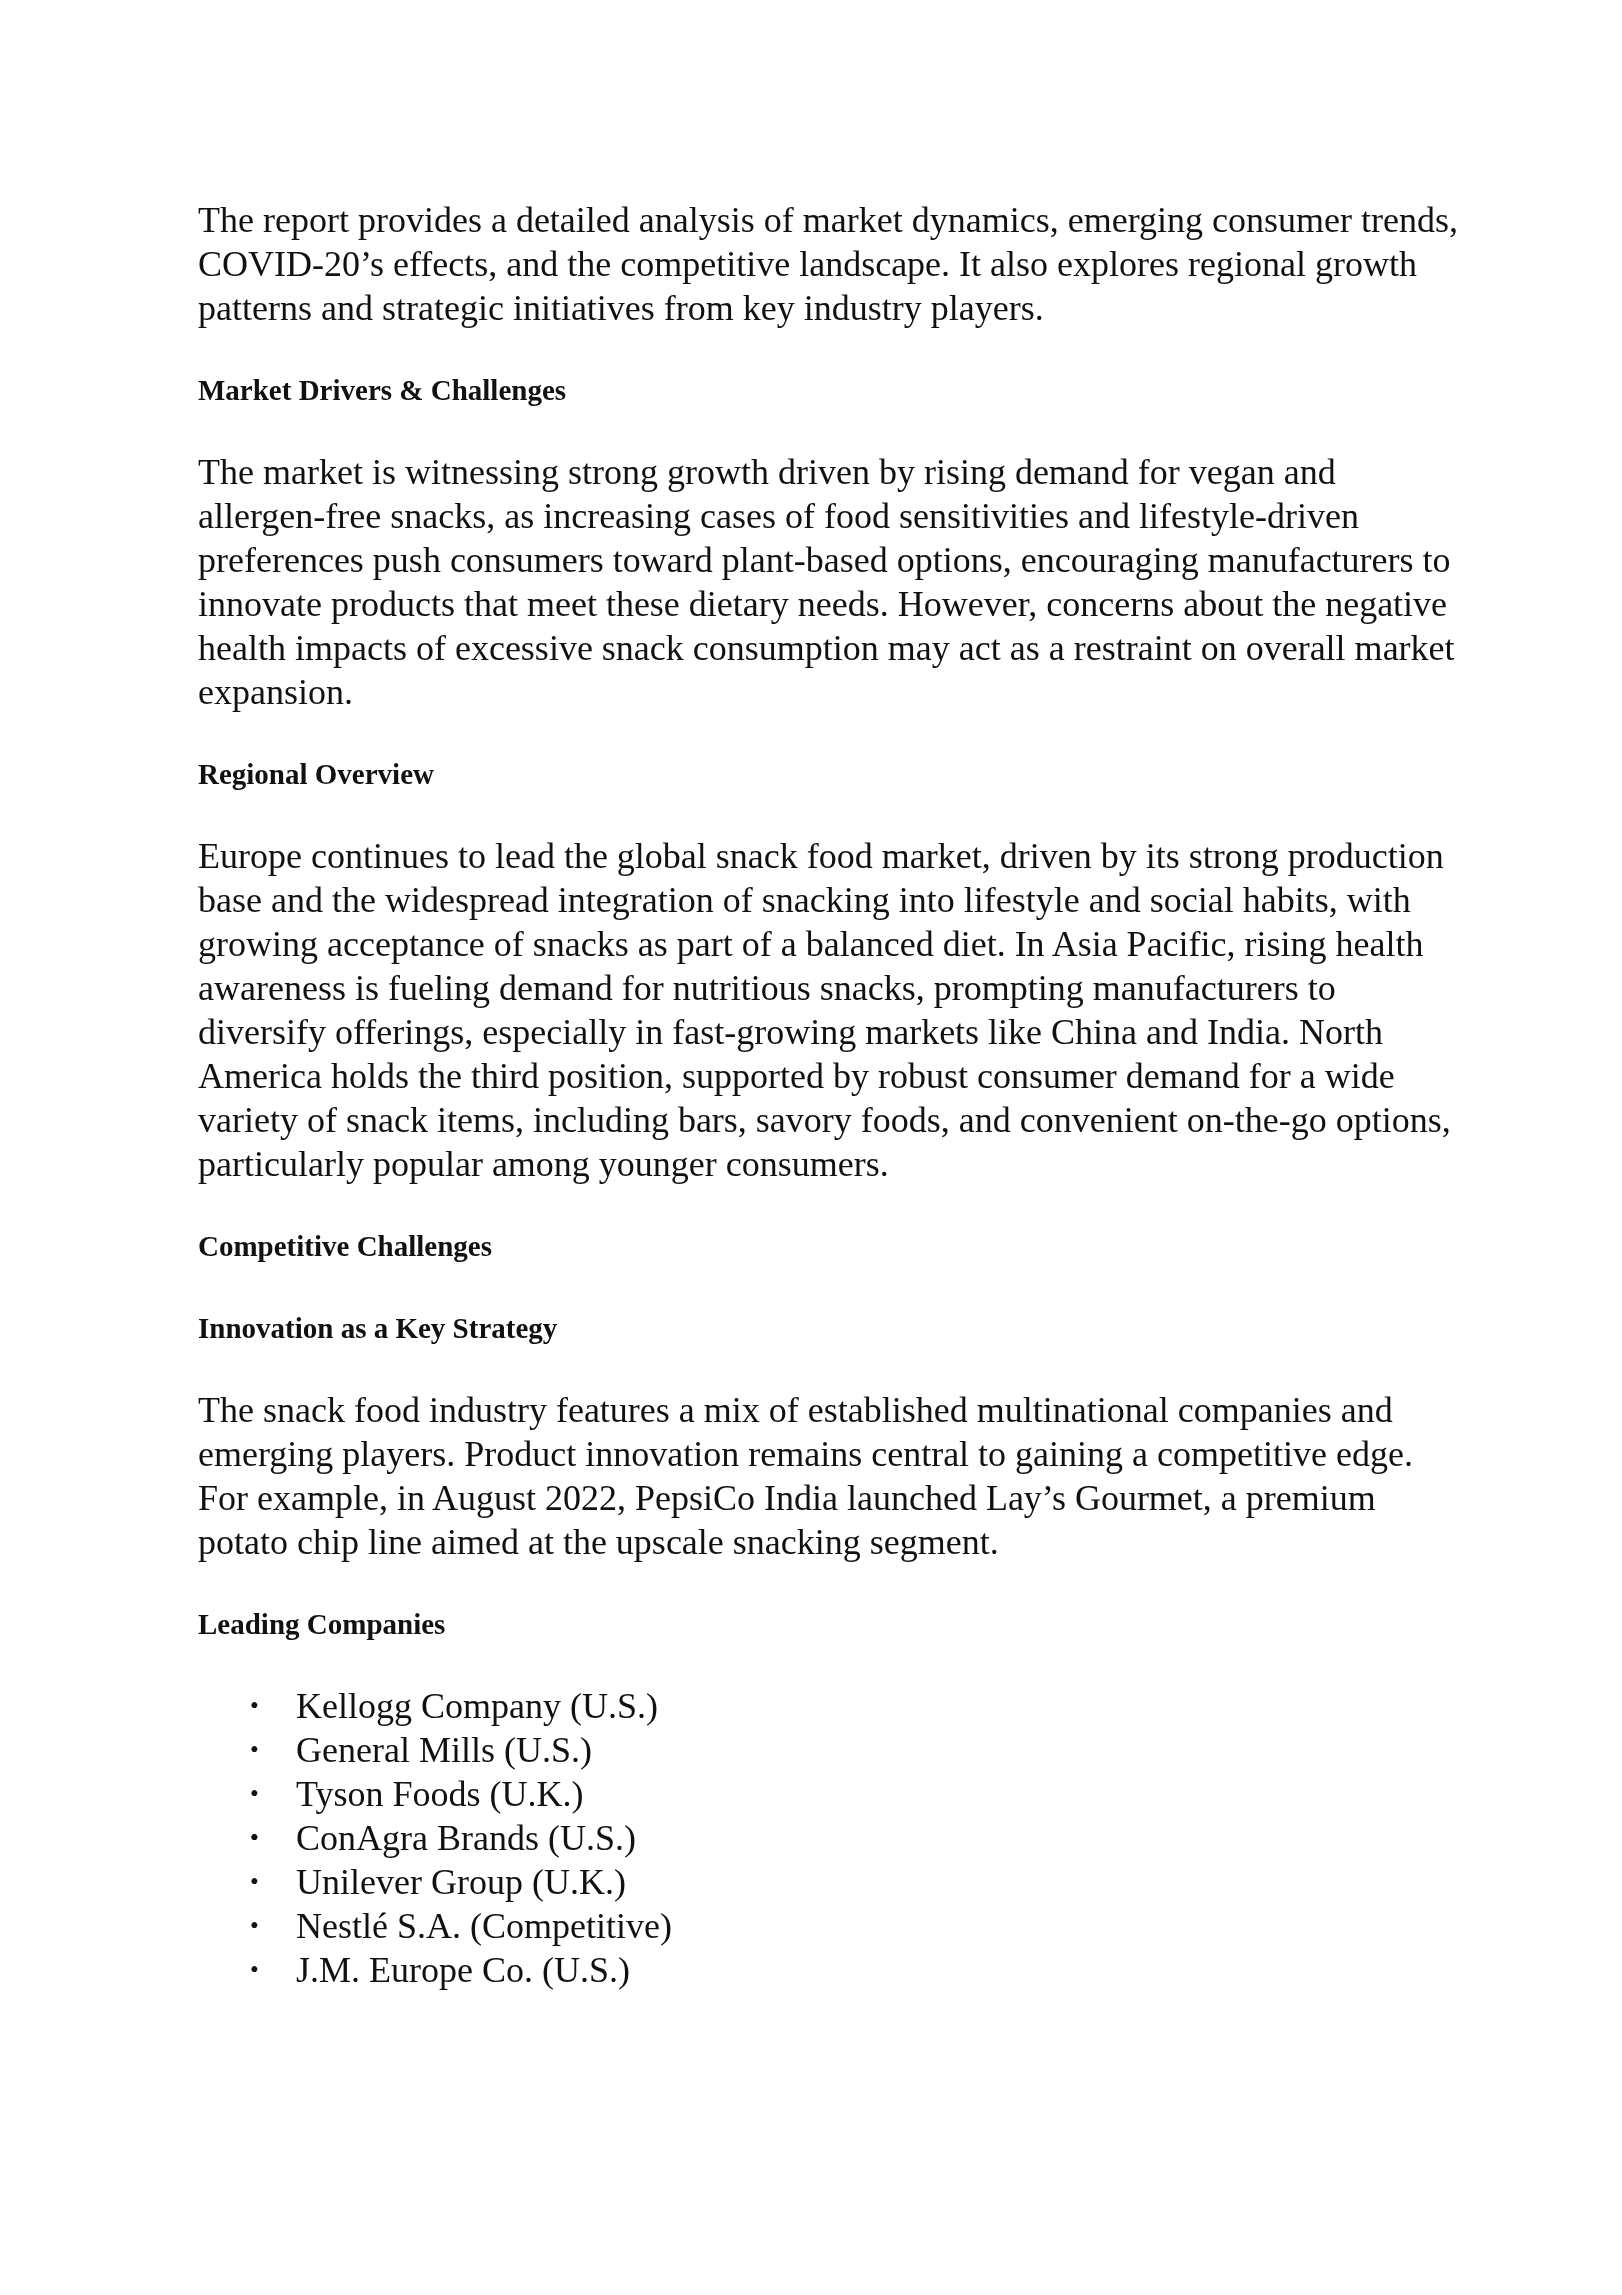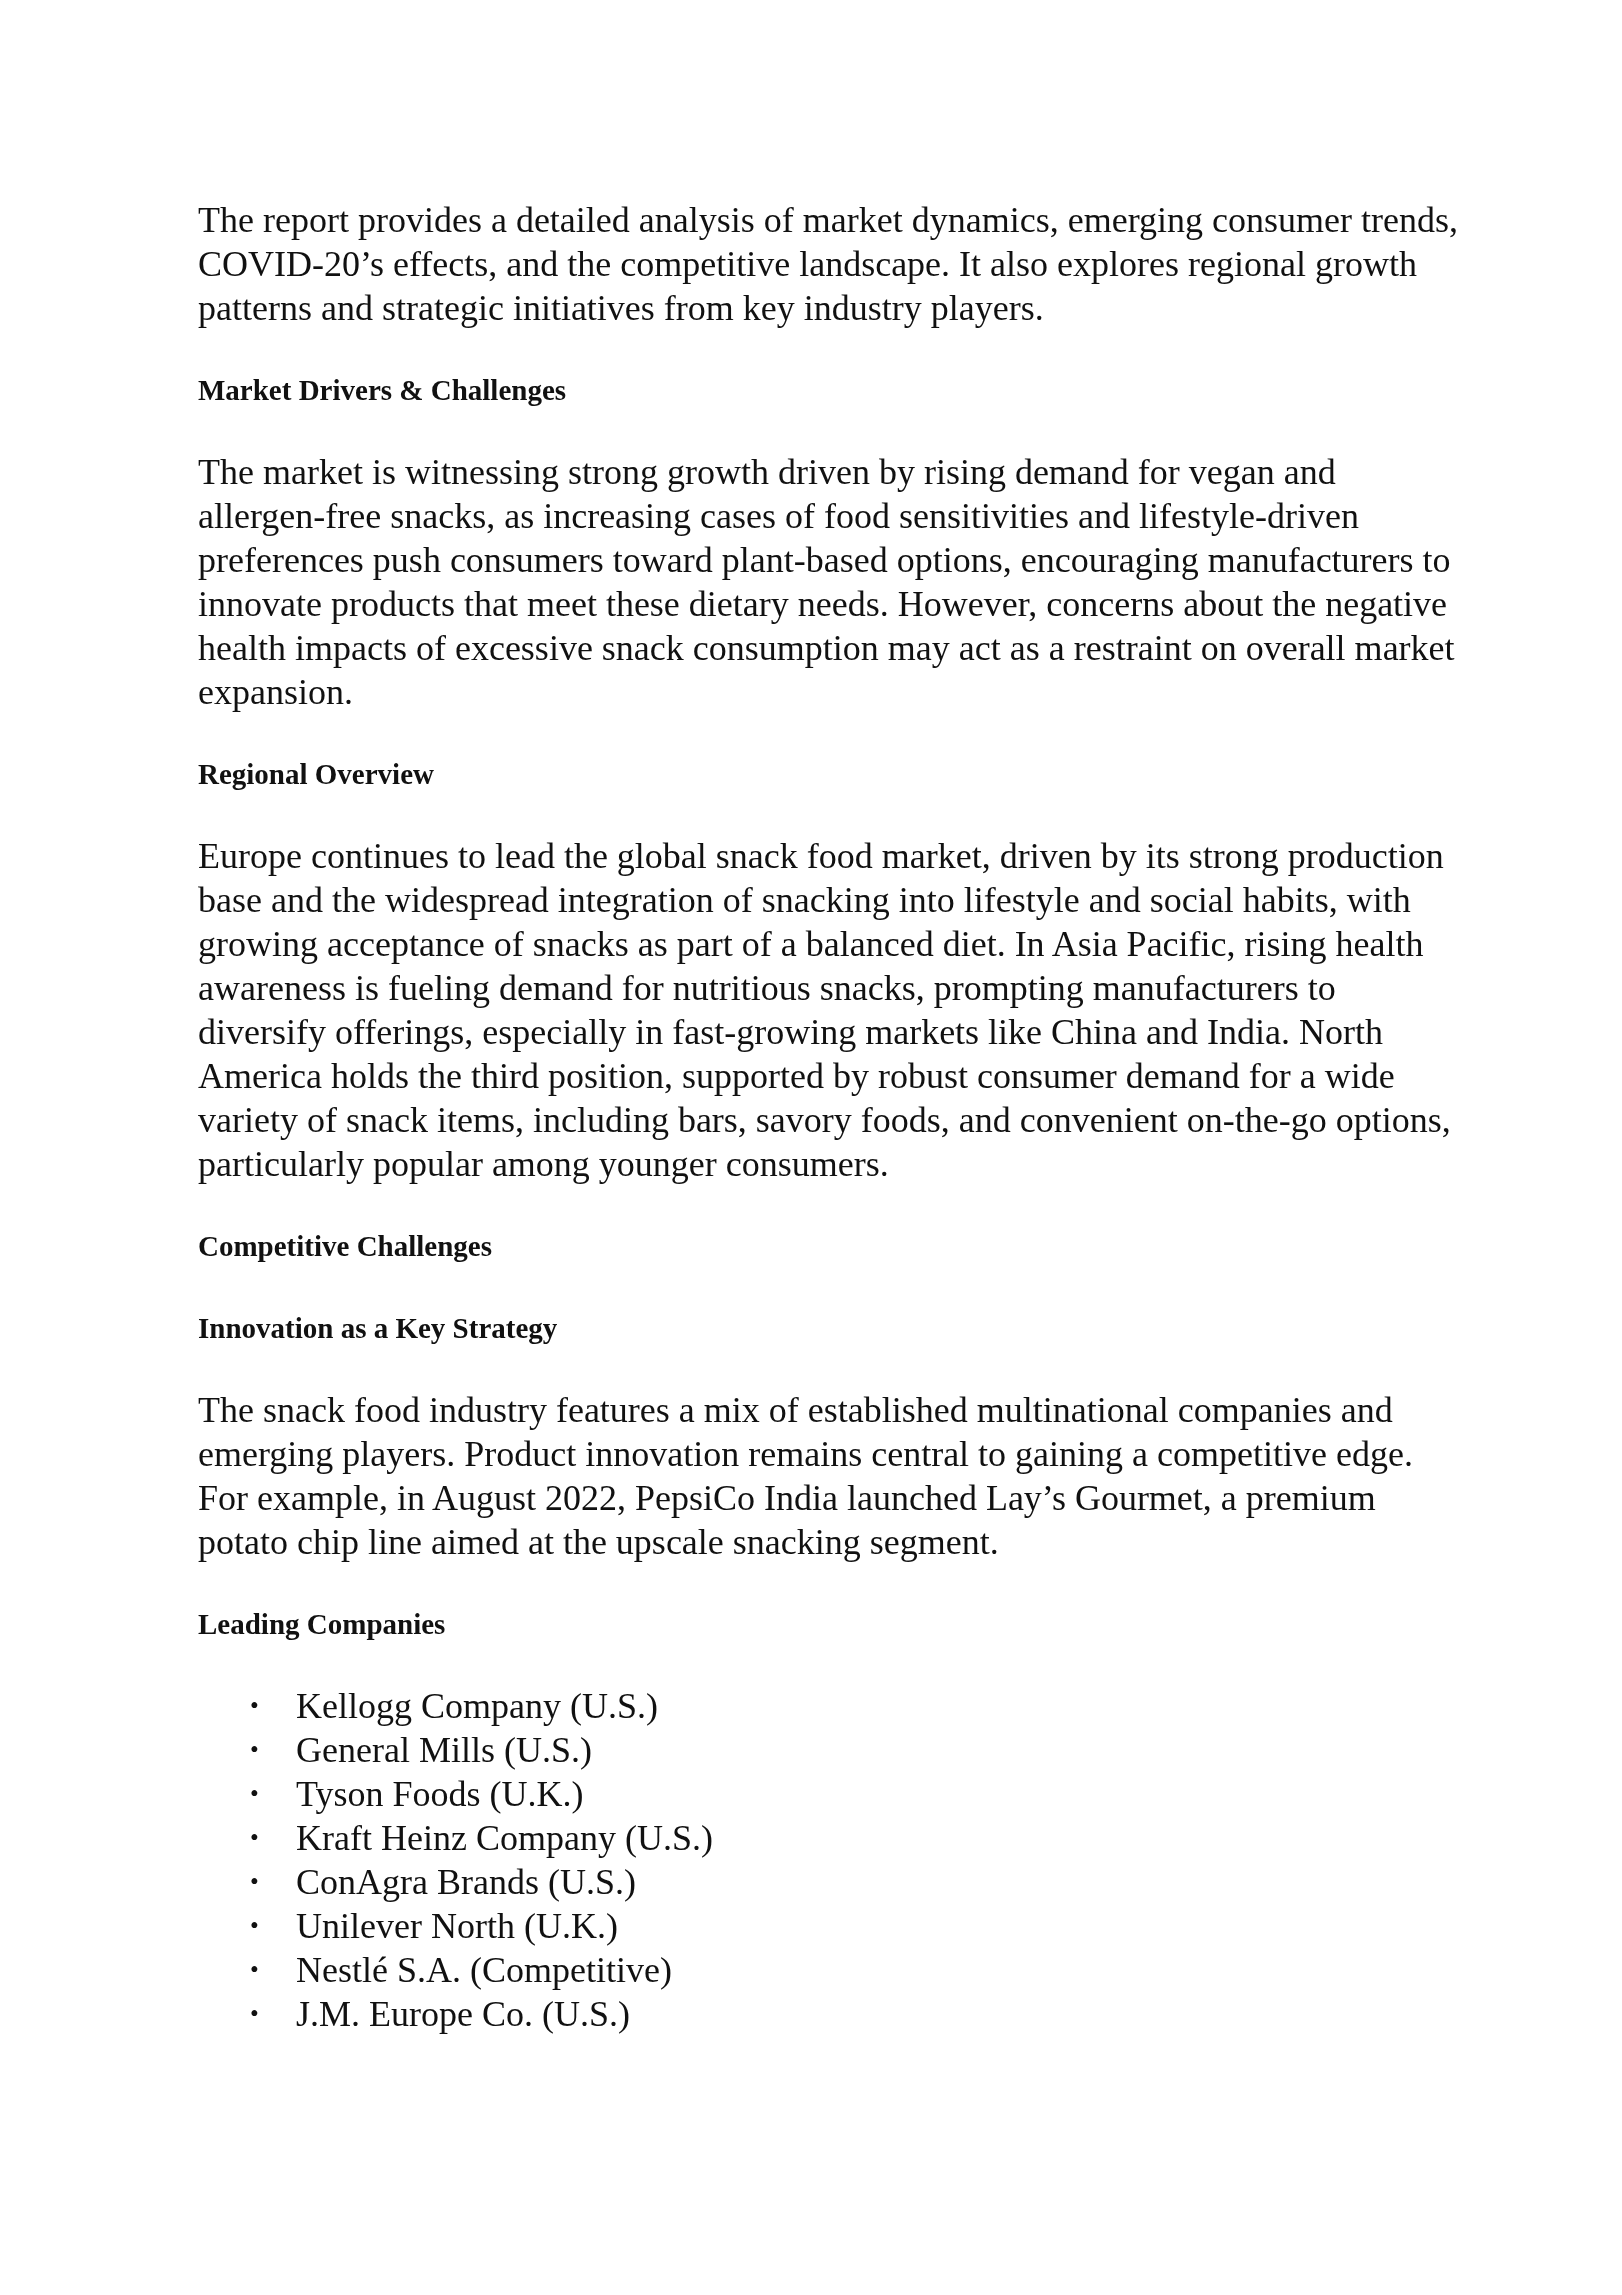--- a/index.html
+++ b/index.html
@@ -80,29 +80,28 @@
     <li>
       <span class="bullet">•</span>
       <span>General Mills (U.S.)</span>
     </li>
     <li>
       <span class="bullet">•</span>
       <span>Tyson Foods (U.K.)</span>
     </li>
     <li>
       <span class="bullet">•</span>
-      <span>Kraft Heinz Company (U.S.)</span>
     </li>
     <li>
       <span class="bullet">•</span>
       <span>ConAgra Brands (U.S.)</span>
     </li>
     <li>
       <span class="bullet">•</span>
-      <span>Unilever North (U.K.)</span>
+      <span>Unilever Group (U.K.)</span>
     </li>
     <li>
       <span class="bullet">•</span>
       <span>Nestlé S.A. (Competitive)</span>
     </li>
     <li>
       <span class="bullet">•</span>
       <span>J.M. Europe Co. (U.S.)</span>
     </li>
   </ul>

